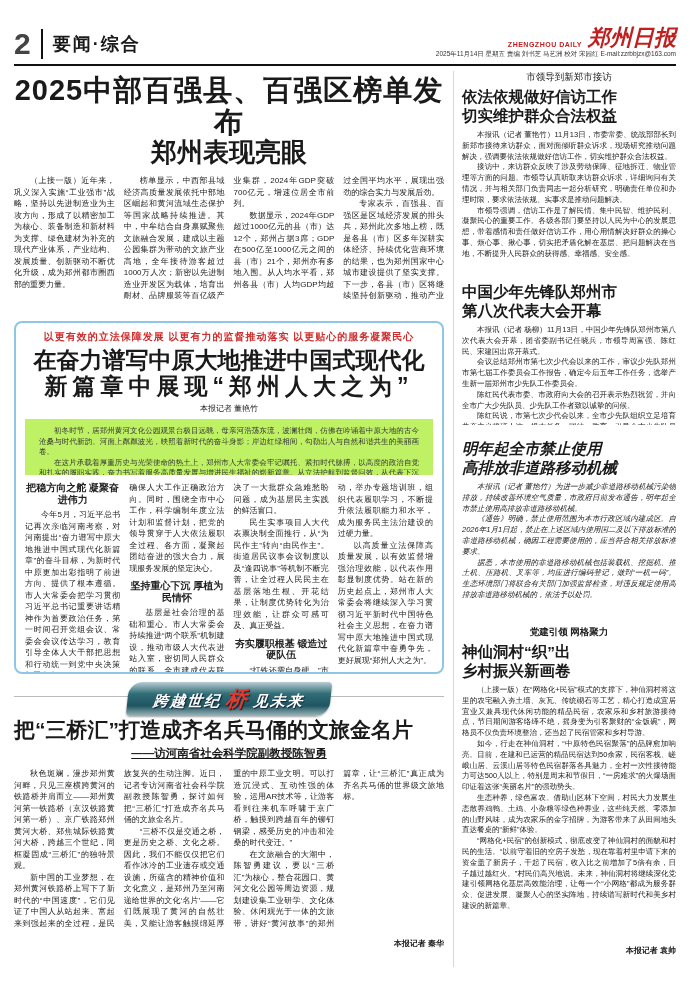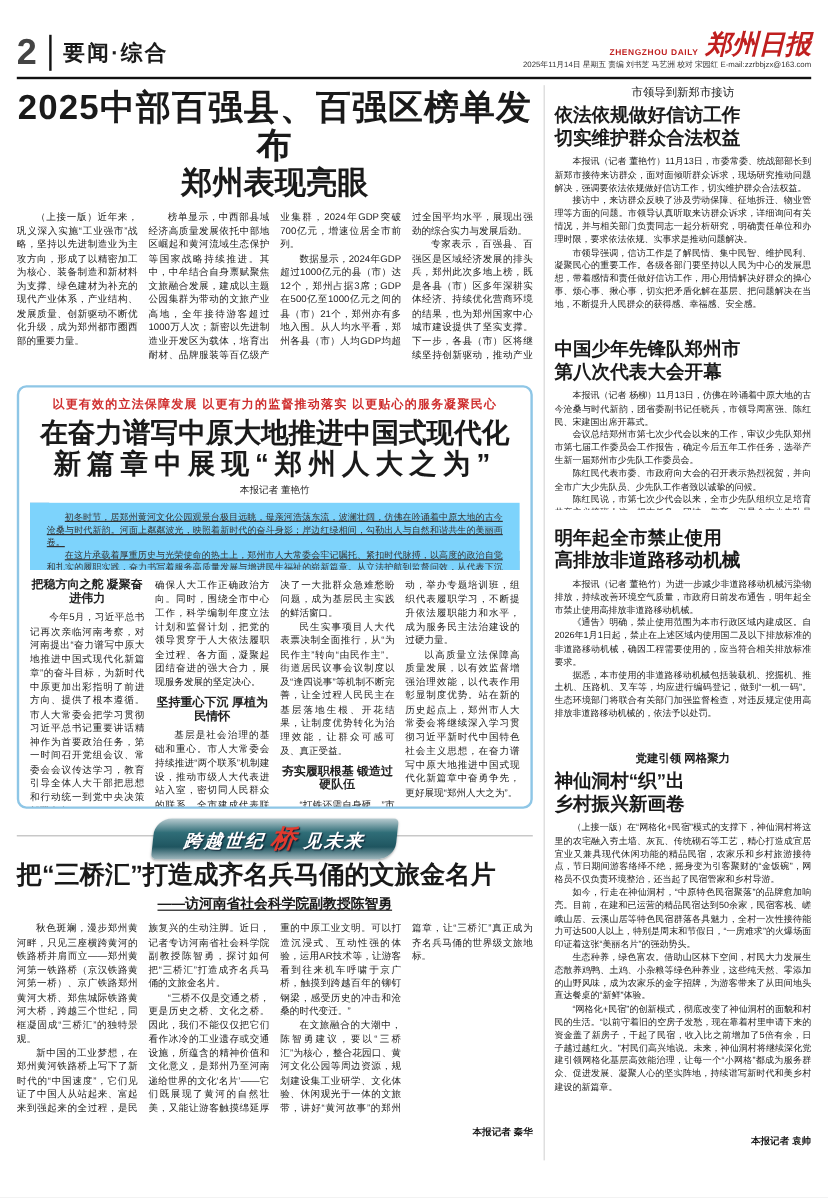--- a/index.html
+++ b/index.html
@@ -35,23 +35,23 @@
   .lead-hl .l2{font-size:26px;line-height:29px;}
   .lead-body{height:136px;}
   
   .renda-box{border:2px solid #8ec6e6;border-radius:8px;margin-top:10px;
              padding:7px 9px;height:353px;box-sizing:border-box;overflow:hidden;}
   .renda-kicker{color:#cf2e2e;font-size:10px;font-weight:bold;text-align:center;letter-spacing:1px;}
   .renda-hl{font-weight:bold;text-align:center;margin-top:3px;}
   .renda-hl .l1{font-size:23px;line-height:26px;}
   .renda-hl .l2{font-size:23px;line-height:26px;letter-spacing:5px;}
   .renda-byline{font-size:8px;text-align:center;margin:4px 0 5px 0;color:#222;}
-  .intro-box{background:#7dd3fc;position:relative;padding:7px 14px;height:56px;
+  .intro-box{background:#bef264;position:relative;padding:7px 14px;height:56px;
              box-sizing:border-box;overflow:hidden;font-size:7.5px;line-height:10.5px;
-             text-align:justify;color:#333;text-decoration:underline;}
+             text-align:justify;color:#333;}
   .intro-box p{margin:0;text-indent:2em;}
   .qb{position:absolute;width:16px;height:16px;border:0 solid #4aa7d8;}
   .qb-tl{left:-4px;top:-4px;border-left-width:4px;border-top-width:4px;}
   .qb-br{right:-4px;bottom:-4px;border-right-width:4px;border-bottom-width:4px;}
   .renda-body{height:238px;margin-top:7px;}
   .renda-body h4{font-size:10px;font-weight:bold;text-align:center;margin:6px 0 4px 0;
                  text-indent:0;break-after:avoid;}
   .renda-body h4.first{margin-top:0;}
   
   .banner-wrap{position:relative;height:30px;margin-top:8px;}
@@ -69,21 +69,21 @@
   
   .r-art{margin-bottom:11px;}
   .r-kicker{font-size:9.5px;text-align:center;color:#222;}
   .r-hl{font-size:15.5px;font-weight:bold;line-height:19px;margin:3px 0 5px 0;}
   .r-body{font-size:7.5px;line-height:10.8px;text-align:justify;color:#222;overflow:hidden;}
   .r-body p{margin:0;text-indent:2em;}
   .petition-body{height:141px;}
   .pioneers-body{height:100px;}
   .machinery-body{height:133px;}
   .village-body{height:258px;}
-  .r-art.machinery{margin-top:14px;}
+  .r-art.machinery{margin-top:14px;font-style:italic;}
 </style>
 </head>
 <body>
 
 <div class="page">
 
   <div class="hdr">
     <div class="hdr-left">
       <div class="page-num">2</div>
       <div class="hdr-sep"></div>
@@ -176,21 +176,21 @@
           <p>市领导强调，信访工作是了解民情、集中民智、维护民利、凝聚民心的重要工作。各级各部门要坚持以人民为中心的发展思想，带着感情和责任做好信访工作，用心用情解决好群众的操心事、烦心事、揪心事，切实把矛盾化解在基层、把问题解决在当地，不断提升人民群众的获得感、幸福感、安全感。</p>
         </div>
       </div>
 
       <div class="r-art">
         <div class="r-hl">
           <div>中国少年先锋队郑州市</div>
           <div>第八次代表大会开幕</div>
         </div>
         <div class="r-body pioneers-body">
-          <p>本报讯（记者 杨柳）11月13日，仿佛在吟诵着中原大地的古今沧桑与时代新韵，团省委副书记任晓兵，市领导周富强、陈红民、宋建国出席开幕式。</p>
+          <p>本报讯（记者 杨柳）11月13日，中国少年先锋队郑州市第八次代表大会开幕，团省委副书记任晓兵，市领导周富强、陈红民、宋建国出席开幕式。</p>
           <p>会议总结郑州市第七次少代会以来的工作，审议少先队郑州市第七届工作委员会工作报告，确定今后五年工作任务，选举产生新一届郑州市少先队工作委员会。</p>
           <p>陈红民代表市委、市政府向大会的召开表示热烈祝贺，并向全市广大少先队员、少先队工作者致以诚挚的问候。</p>
           <p>陈红民说，市第七次少代会以来，全市少先队组织立足培育共产主义接班人这一根本任务，团结、教育、引导全市少先队员听党话、跟党走，希望广大少先队员从小学先锋、长大做先锋，做向着新目标奋进的新时代好少年。</p>
         </div>
       </div>
 
       <div class="r-art machinery">
         <div class="r-hl">
           <div>明年起全市禁止使用</div>
           <div>高排放非道路移动机械</div>

